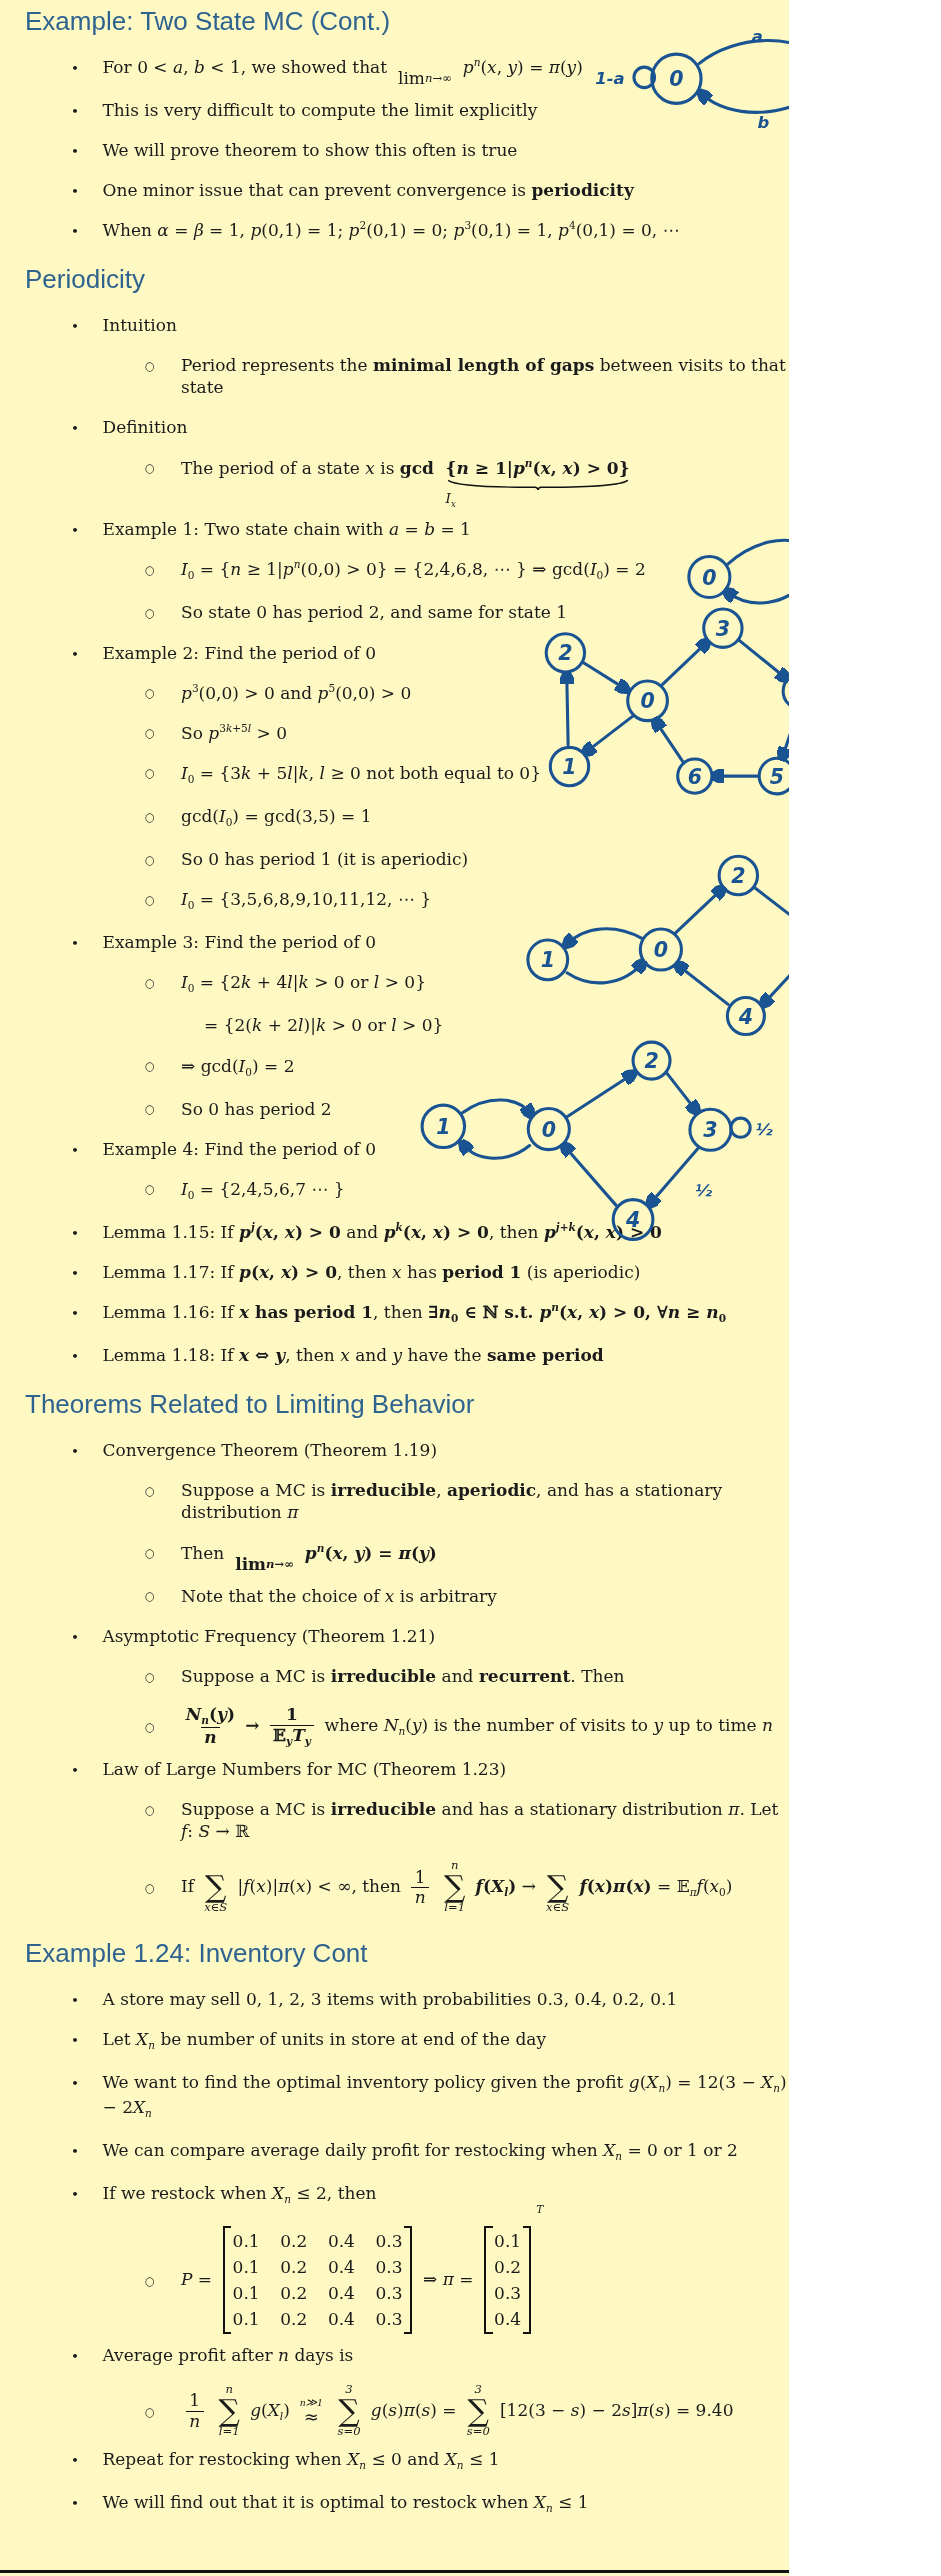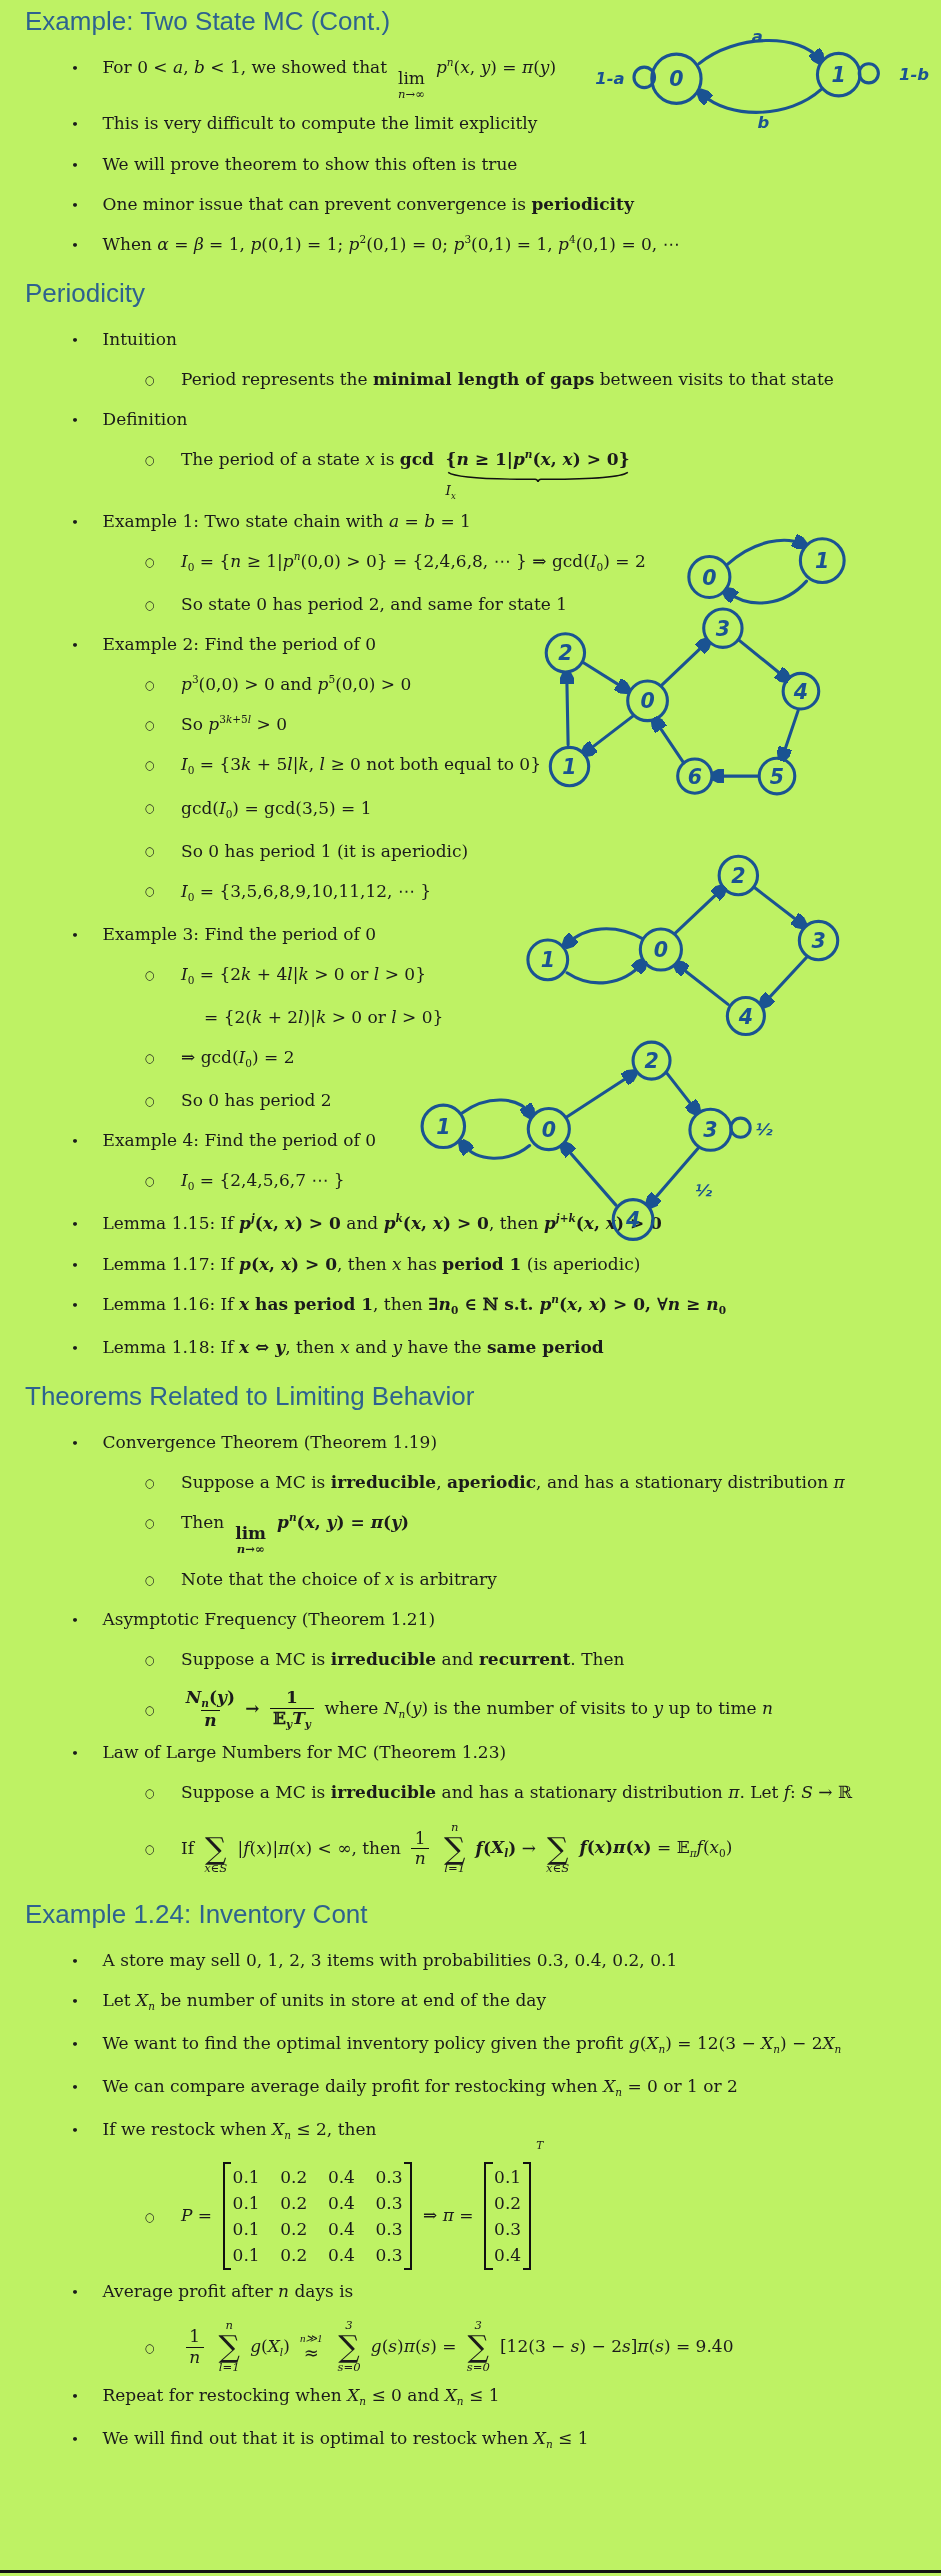--- a/index.html
+++ b/index.html
@@ -1,34 +1,34 @@
 <!DOCTYPE html>
 <html style="font-size:11px"><head>
 <meta charset="utf-8">
 <style>
   html,body{margin:0;padding:0;background:#fff;}
   body{font-family:"DejaVu Serif",serif;color:#1b1b1b;}
-  .page{position:relative;width:941px;height:2576px;overflow:hidden;background:#bef264;}
+  .page{position:relative;width:789px;height:2576px;overflow:hidden;background:#fef9c3;}
   h1{font-family:"Liberation Sans",sans-serif;font-weight:400;font-size:26px;color:#2e628f;margin:23px 0 19px 25px;letter-spacing:0;}
   h1.first{margin-top:5.5px;}
   .row{display:flex;align-items:flex-start;margin:0 0 18px 71px;font-size:17px;line-height:1.3;}
   .row.l2{margin-left:145px;}
   .row.vc{align-items:center;}
   .row.mb12{margin-bottom:8.2px}.row.mb14{margin-bottom:9.6px}.row.mb16{margin-bottom:11px}.row.mb18{margin-bottom:12.3px}.row.mb30{margin-bottom:20.6px}
   .mk{flex:0 0 31.5px;color:#1b1b1b;}
   .l2 .mk{flex:0 0 36px;}
   .mk.d1::before{content:"•";font-size:0.8em;}
   .mk.d2::before{content:"○";font-size:0.68em;position:relative;top:-1.4px;}
   .mk.none::before{content:"";}
   .bt{display:block;flex:0 1 auto;}
   i{font-style:italic;}
   b{font-weight:bold;}
   sup{font-size:0.62em;}
   sub{font-size:0.62em;}
-  .limstack{display:inline-flex;flex-direction:column;align-items:center;vertical-align:-11px;margin:0 5.5px;line-height:1;}
+  .limstack{display:inline-flex;flex-direction:row;align-items:center;vertical-align:-11px;margin:0 5.5px;line-height:1;}
   .limstack .ltop{font-size:17px;}
   .limstack .lbot{font-size:11.6px;font-style:italic;margin-top:2.1px;}
   .limstack.bold{font-weight:bold;}
   .frac{display:inline-flex;flex-direction:column;align-items:center;vertical-align:middle;margin:0 4.8px;line-height:1.15;text-align:center;}
   .frac .den{border-top:1.7px solid #111;padding:0 3.4px;}
   .bold{font-weight:bold;}
   .bigsum{display:inline-flex;flex-direction:column;align-items:center;vertical-align:middle;line-height:1;margin:0 4.8px;text-align:center;}
   .bigsum .st,.bigsum .sb{font-size:11.6px;min-height:13px;font-style:italic;}
   .bigsum .sg{font-size:30px;line-height:0.95;}
   .approx{display:inline-flex;flex-direction:column;align-items:center;vertical-align:middle;margin:0 4.8px;line-height:1;}

